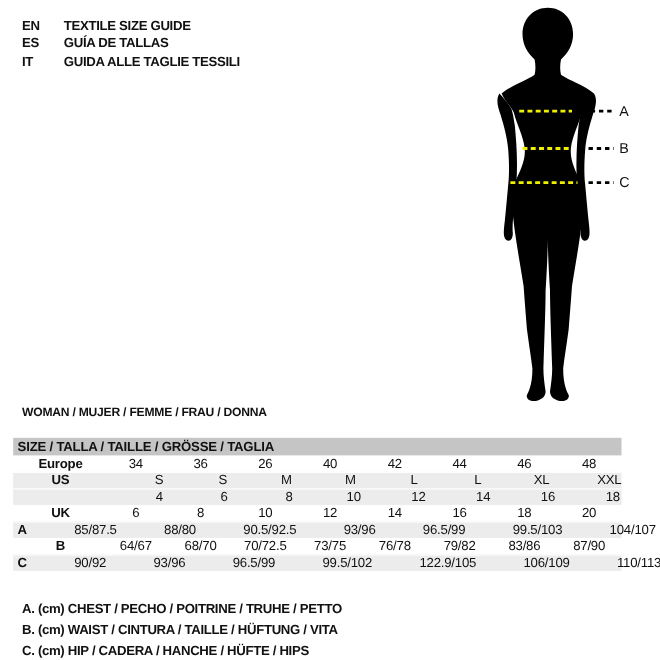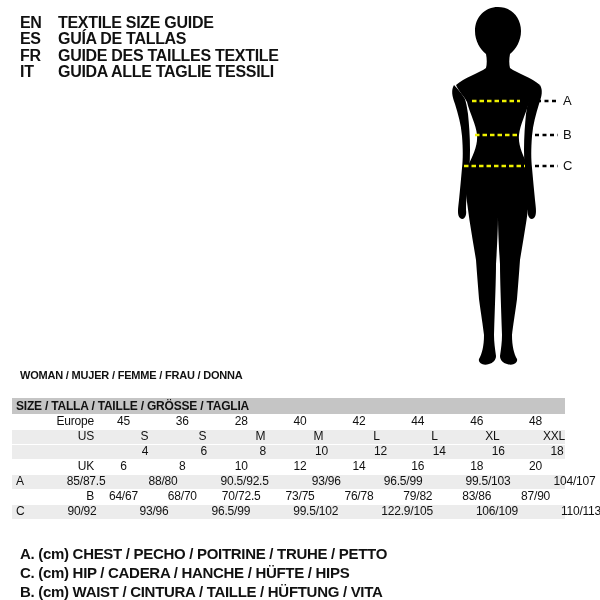--- a/index.html
+++ b/index.html
@@ -1,62 +1,58 @@
 <!DOCTYPE html>
 <html><head>
 <meta charset="utf-8">
 <style>
   html,body{margin:0;padding:0;background:#fff;}
   .canvas{position:relative;width:600px;height:600px;background:#ffffff;overflow:hidden;
           font-family:"Liberation Sans", sans-serif;color:#111;}
 
   
   .lang-list{position:absolute;left:20px;top:15px;}
-  .lang-row{display:flex;line-height:16.4px;font-weight:bold;font-size:16px;letter-spacing:-0.3px;align-items:flex-end;}
+  .lang-row{display:flex;line-height:16.4px;font-weight:bold;font-size:12px;letter-spacing:-0.3px;align-items:flex-end;}
   .lang-code{width:38px;}
   .lang-label{white-space:nowrap;}
 
   
   .figure{position:absolute;left:437px;top:4px;width:165px;height:368px;}
   .figure svg{display:block;width:165px;height:368px;}
   .marker-label{position:absolute;left:126px;font-size:13px;font-weight:400;line-height:16px;color:#111;}
   .marker-a{top:89px;} .marker-b{top:123px;} .marker-c{top:154px;}
 
   
   .table-title{position:absolute;left:20px;top:369px;font-size:11px;font-weight:bold;letter-spacing:-0.2px;}
 
   
   .size-table{position:absolute;left:12px;top:398px;width:553px;font-size:12px;letter-spacing:-0.2px;}
   .t-header{height:16px;line-height:16px;background:#c5c5c5;font-weight:bold;padding-left:4px;box-sizing:border-box;}
   .t-row{display:flex;height:15px;line-height:15px;}
   .t-row.alt{background:#ececec;box-shadow:inset 0 1px 0 #ffffff;gap:43px;}
-  .t-label{width:82px;padding-left:4px;box-sizing:border-box;text-align:right;}
+  .t-label{width:82px;padding-left:4px;box-sizing:border-box;text-align:center;font-weight:bold;}
   .t-cell{flex:1;text-align:center;}
 
   
   .legend{position:absolute;left:20px;top:544px;}
-  .legend-item{font-size:15px;font-weight:bold;line-height:19px;letter-spacing:-0.3px;white-space:nowrap;}
+  .legend-item{font-size:12px;font-weight:bold;line-height:19px;letter-spacing:-0.3px;white-space:nowrap;}
 </style>
 </head>
 <body>
 
 <div class="canvas">
 
   <div class="lang-list">
     <div class="lang-row">
       <span class="lang-code">EN</span>
       <span class="lang-label">TEXTILE SIZE GUIDE</span>
     </div>
     <div class="lang-row">
       <span class="lang-code">ES</span>
       <span class="lang-label">GUÍA DE TALLAS</span>
-    </div>
-    <div class="lang-row">
-      <span class="lang-code">FR</span>
-      <span class="lang-label">GUIDE DES TAILLES TEXTILE</span>
     </div>
     <div class="lang-row">
       <span class="lang-code">IT</span>
       <span class="lang-label">GUIDA ALLE TAGLIE TESSILI</span>
     </div>
   </div>
 
   <div class="figure">
     <svg viewBox="0 0 165 368">
 
@@ -138,23 +134,23 @@
     <span class="marker-label marker-c">C</span>
   </div>
 
   <div class="table-title">WOMAN / MUJER / FEMME / FRAU / DONNA</div>
 
   <div class="size-table">
     <div class="t-header">SIZE / TALLA / TAILLE / GRÖSSE / TAGLIA</div>
 
     <div class="t-row">
       <span class="t-label">Europe</span>
-      <span class="t-cell">45</span>
+      <span class="t-cell">34</span>
       <span class="t-cell">36</span>
-      <span class="t-cell">28</span>
+      <span class="t-cell">26</span>
       <span class="t-cell">40</span>
       <span class="t-cell">42</span>
       <span class="t-cell">44</span>
       <span class="t-cell">46</span>
       <span class="t-cell">48</span>
     </div>
 
     <div class="t-row alt">
       <span class="t-label">US</span>
       <span class="t-cell">S</span>
@@ -223,17 +219,17 @@
       <span class="t-cell">99.5/102</span>
       <span class="t-cell">122.9/105</span>
       <span class="t-cell">106/109</span>
       <span class="t-cell">110/113</span>
       <span class="t-cell">114/119</span>
     </div>
   </div>
 
   <div class="legend">
     <div class="legend-item">A. (cm) CHEST / PECHO / POITRINE / TRUHE / PETTO</div>
+    <div class="legend-item">B. (cm) WAIST / CINTURA / TAILLE / HÜFTUNG / VITA</div>
     <div class="legend-item">C. (cm) HIP / CADERA / HANCHE / HÜFTE / HIPS</div>
-    <div class="legend-item">B. (cm) WAIST / CINTURA / TAILLE / HÜFTUNG / VITA</div>
   </div>
 
 </div>
 
 </body></html>

